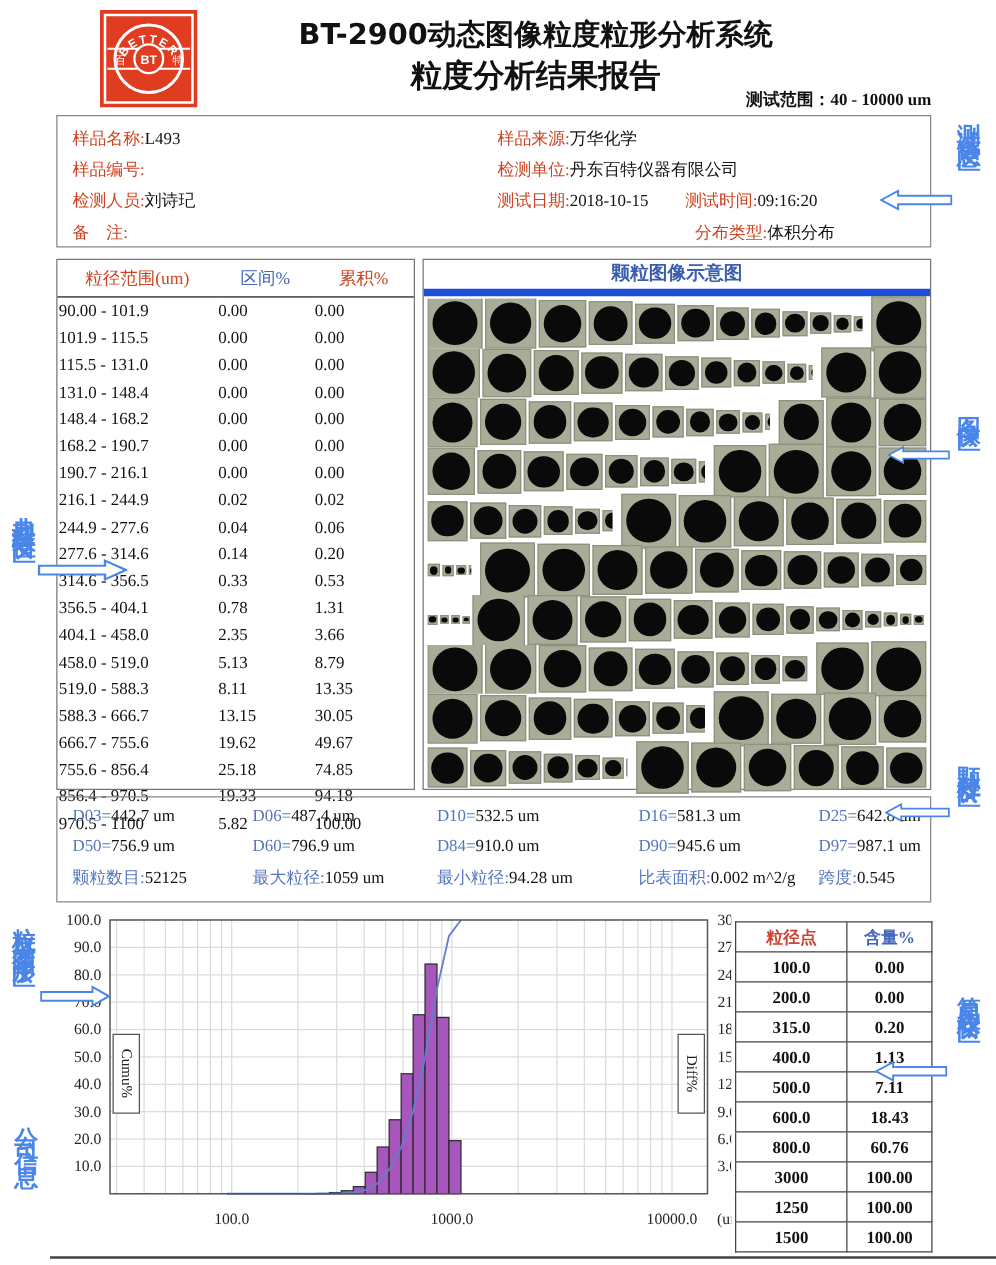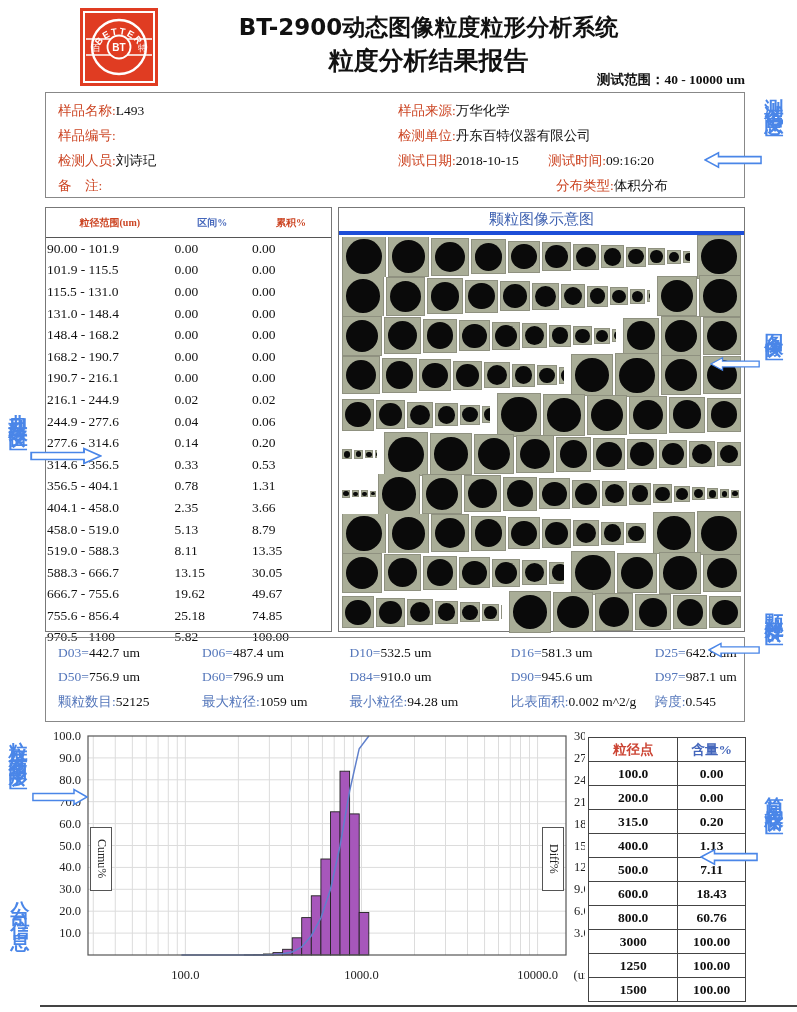--- a/index.html
+++ b/index.html
@@ -15,26 +15,26 @@
   
   .info-box{position:absolute;left:45px;top:92px;width:700px;height:106px;border:1px solid #888;box-sizing:border-box;}
   .info-grid{display:grid;grid-template-columns:340px 1fr;row-gap:7px;padding:9px 12px;font-size:13.5px;}
   .lbl{color:#cc4422;}
   .val{color:#111;}
   .sub-shift{margin-left:26px;}
   .dist-shift{margin-left:158px;}
   
   .size-box{position:absolute;left:45px;top:207px;width:287px;height:425px;border:1px solid #777;box-sizing:border-box;}
   .size-box table{width:100%;border-collapse:collapse;table-layout:fixed;}
-  .size-box th{font-size:10px;height:27px;border-bottom:1.5px solid #555;font-weight:700;}
+  .size-box th{font-size:14px;height:27px;border-bottom:1.5px solid #555;font-weight:400;}
   .size-box th.c-red{color:#cc4422;} .size-box th.c-blue{color:#4466bb;}
   .size-box td{font-size:13.5px;height:19.6px;color:#111;}
   
   .img-box{position:absolute;left:338px;top:207px;width:407px;height:425px;border:1px solid #777;box-sizing:border-box;}
-  .img-title{height:23px;line-height:23px;text-align:center;font-size:15px;font-weight:400;color:#3b5fb0;border-bottom:4px solid #1d4ed8;}
+  .img-title{height:23px;line-height:23px;text-align:center;font-size:15px;font-weight:700;color:#3b5fb0;border-bottom:6px solid #1d4ed8;}
   .prows{position:relative;height:398px;padding:2px 0;}
   .prow{position:relative;height:39.5px;}
   .lead{position:absolute;left:3px;top:0;bottom:0;display:flex;gap:2px;align-items:center;overflow:hidden;}
   .tail{position:absolute;right:3px;top:0;bottom:0;display:flex;gap:2px;align-items:center;}
   .tile{flex:0 0 auto;border:1px solid #8f9180;box-sizing:border-box;display:flex;align-items:center;justify-content:center;}
   .dot{width:84%;height:84%;background:#0a0a0a;border-radius:50%;}
   
   .d-box{position:absolute;left:45px;top:637px;width:700px;height:85px;border:1px solid #888;box-sizing:border-box;}
   .d-grid{display:grid;grid-template-columns:21% 21.5% 23.5% 21% 13%;padding:7px 0 0 12px;row-gap:8px;font-size:13.5px;}
   .dl{color:#5577bb;} .dv{color:#111;}
@@ -191,20 +191,25 @@
           </tr>
           <tr>
             <td>666.7 - 755.6</td>
             <td>19.62</td>
             <td>49.67</td>
           </tr>
           <tr>
             <td>755.6 - 856.4</td>
             <td>25.18</td>
             <td>74.85</td>
+          </tr>
+          <tr>
+            <td>856.4 - 970.5</td>
+            <td>19.33</td>
+            <td>94.18</td>
           </tr>
           <tr>
             <td>970.5 - 1100</td>
             <td>5.82</td>
             <td>100.00</td>
           </tr>
         </tbody>
     </table>
   </div>
 

